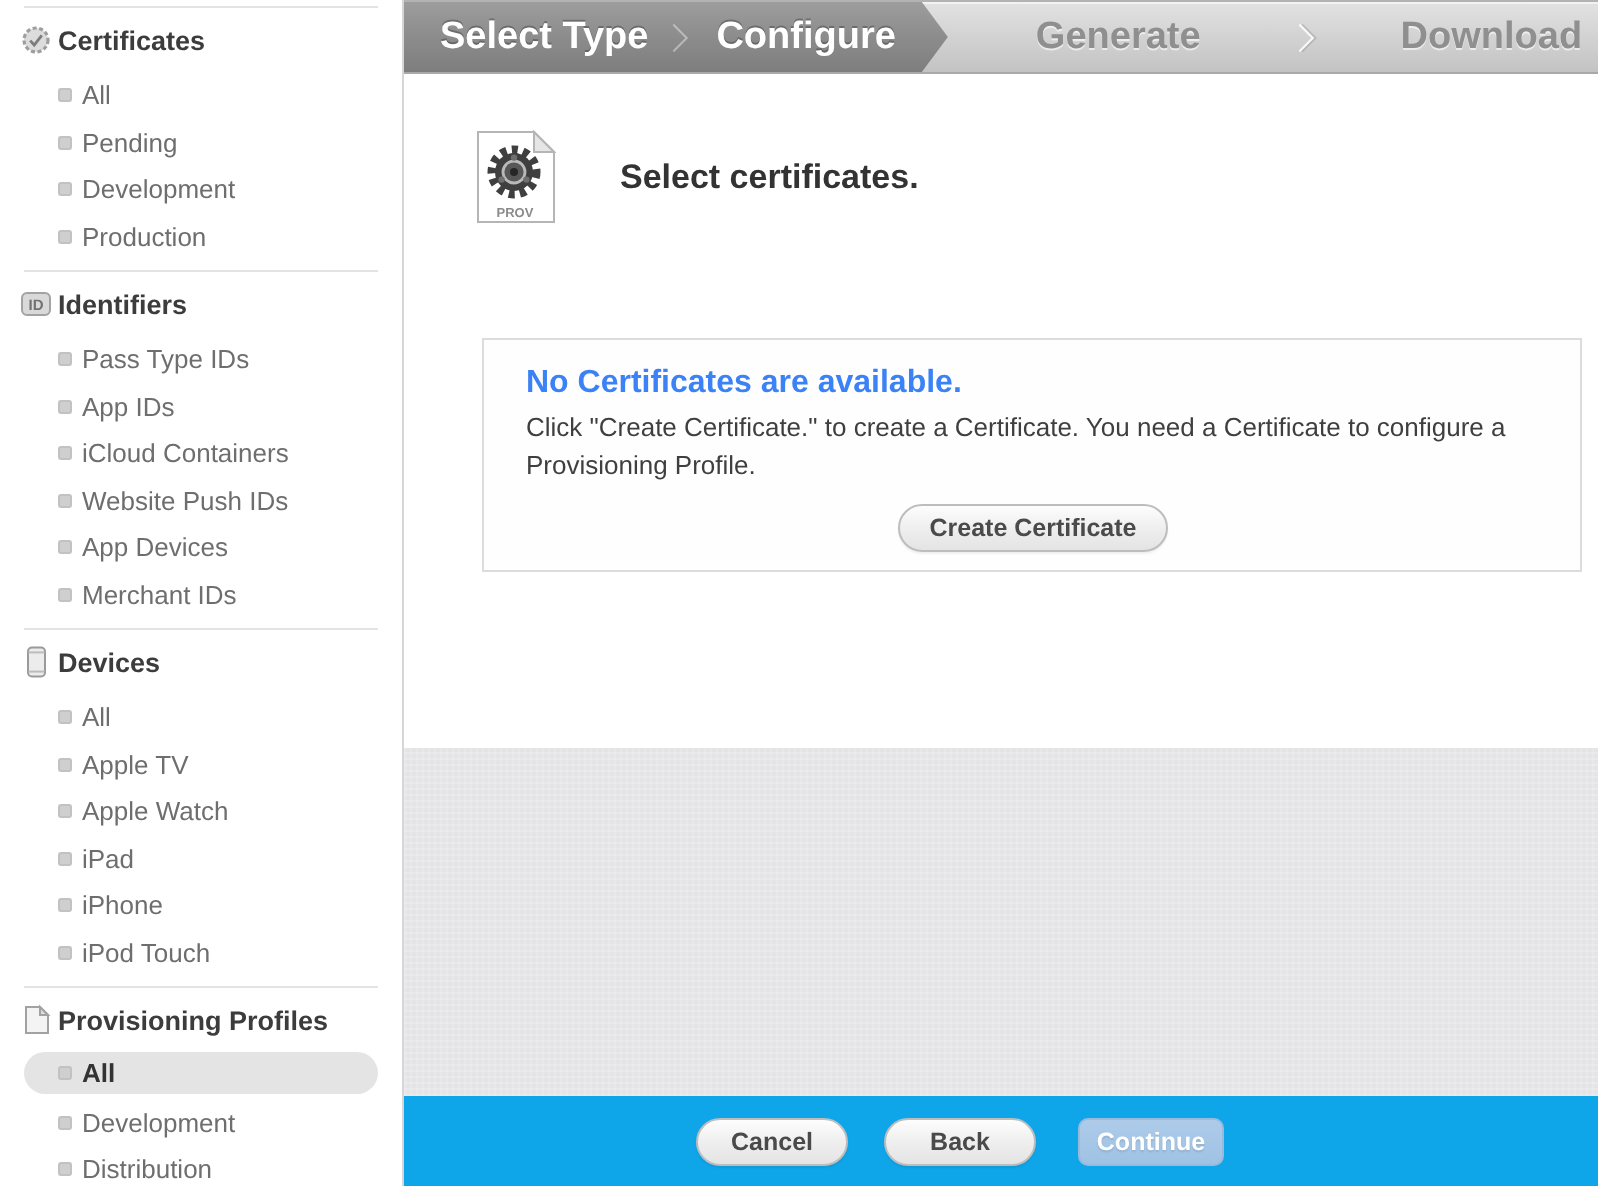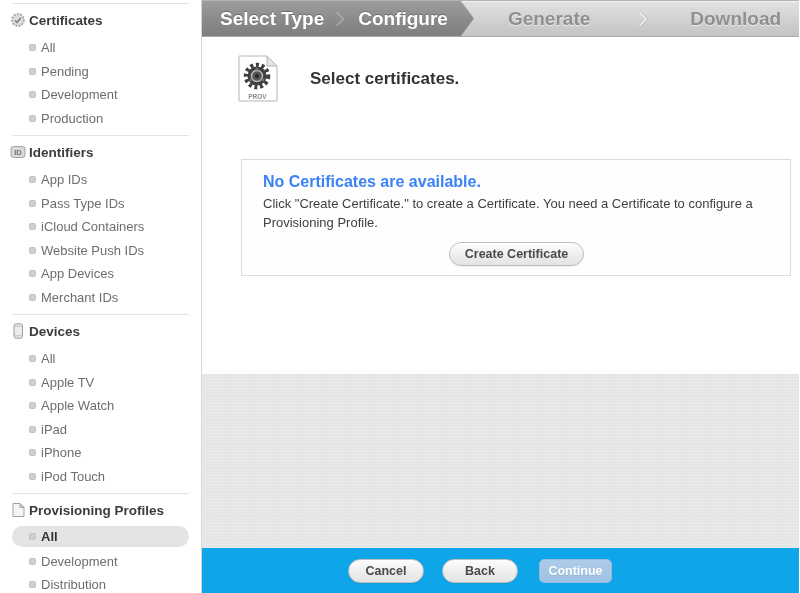--- a/index.html
+++ b/index.html
@@ -36,28 +36,28 @@
     border-top:1px solid #b3b3b3; border-bottom:1px solid #a9a9a9;
     box-shadow:inset 0 1px 0 #f2f2f2; position:relative; }
   .steps-active { display:flex; align-items:center; padding:0 26px 0 18px;
     background:linear-gradient(180deg,#9d9d9d 0%,#8c8c8c 50%,#7e7e7e 100%);
     clip-path:polygon(0 0, calc(100% - 13px) 0, 100% 50%, calc(100% - 13px) 100%, 0 100%); }
   .step-label { font-size:19px; font-weight:bold; white-space:nowrap; }
   .steps-active .step-label { color:#fff; text-shadow:0 -1px 0 rgba(0,0,0,.25); }
   .chev { width:10px; height:10px; transform:rotate(45deg); flex:none; }
   .chev-dark { border-top:1.5px solid rgba(255,255,255,.4);
     border-right:1.5px solid rgba(255,255,255,.4); margin:0 16px 0 8px; }
-  .steps-upcoming { display:flex; align-items:center; margin-left:34px;gap:25px; }
+  .steps-upcoming { display:flex; align-items:center; margin-left:44px;gap:25px; }
   .steps-upcoming .step-label { color:#8f8f8f; text-shadow:0 1px 0 rgba(255,255,255,.6); }
   .chev-light { border-top:1.5px solid rgba(255,255,255,.85);
     border-right:1.5px solid rgba(255,255,255,.85);
     box-shadow:1px -1px 0 rgba(130,130,130,.3); margin:0 20px; }
 
   
-  .content { height:337px; flex:none; background:#fff; padding-top:18px; }
+  .content { height:337px; flex:none; background:#fff; padding-top:28px; }
   .title-row { display:flex; align-items:center; margin-left:36px; }
   .prov-icon { width:40px; height:47px; flex:none; }
   .page-title { font-size:17px; font-weight:bold; color:#333; margin-left:32px; }
 
   .notice-box { margin:57px 8px 0 39px; width:550px; height:117px;
     border:1px solid #dcdcdc; background:#fefefe; padding:13px 20px 0 21px; }
   .notice-title { font-size:16px; font-weight:bold; color:#3b82f6; margin-bottom:3px; }
   .notice-body { font-size:13px; color:#3f3f3f; line-height:19px; width:510px; }
   .notice-btn-row { display:flex; justify-content:center; margin-top:10px; }
   .btn-gray { font-family:inherit; font-size:12.5px; font-weight:bold; color:#4a4a4a;
@@ -121,25 +121,25 @@
       <div class="side-section-header">
         <svg class="hdr-icon" viewBox="0 0 16 16">
           <rect x="1" y="2.5" width="14" height="11" rx="2.5" fill="#d9d9d9" stroke="#a3a3a3"></rect>
           <text x="8" y="11" font-size="7.5" font-weight="bold" fill="#717171" text-anchor="middle">ID</text>
         </svg>
         <span class="hdr-label">Identifiers</span>
       </div>
       <ul class="side-list">
         <li class="side-item">
           <span class="bullet"></span>
+          <span class="side-item-label">Pass Type IDs</span>
+          </li>
+        <li class="side-item">
+          <span class="bullet"></span>
           <span class="side-item-label">App IDs</span>
-          </li>
-        <li class="side-item">
-          <span class="bullet"></span>
-          <span class="side-item-label">Pass Type IDs</span>
           </li>
         <li class="side-item">
           <span class="bullet"></span>
           <span class="side-item-label">iCloud Containers</span>
           </li>
         <li class="side-item">
           <span class="bullet"></span>
           <span class="side-item-label">Website Push IDs</span>
           </li>
         <li class="side-item">

